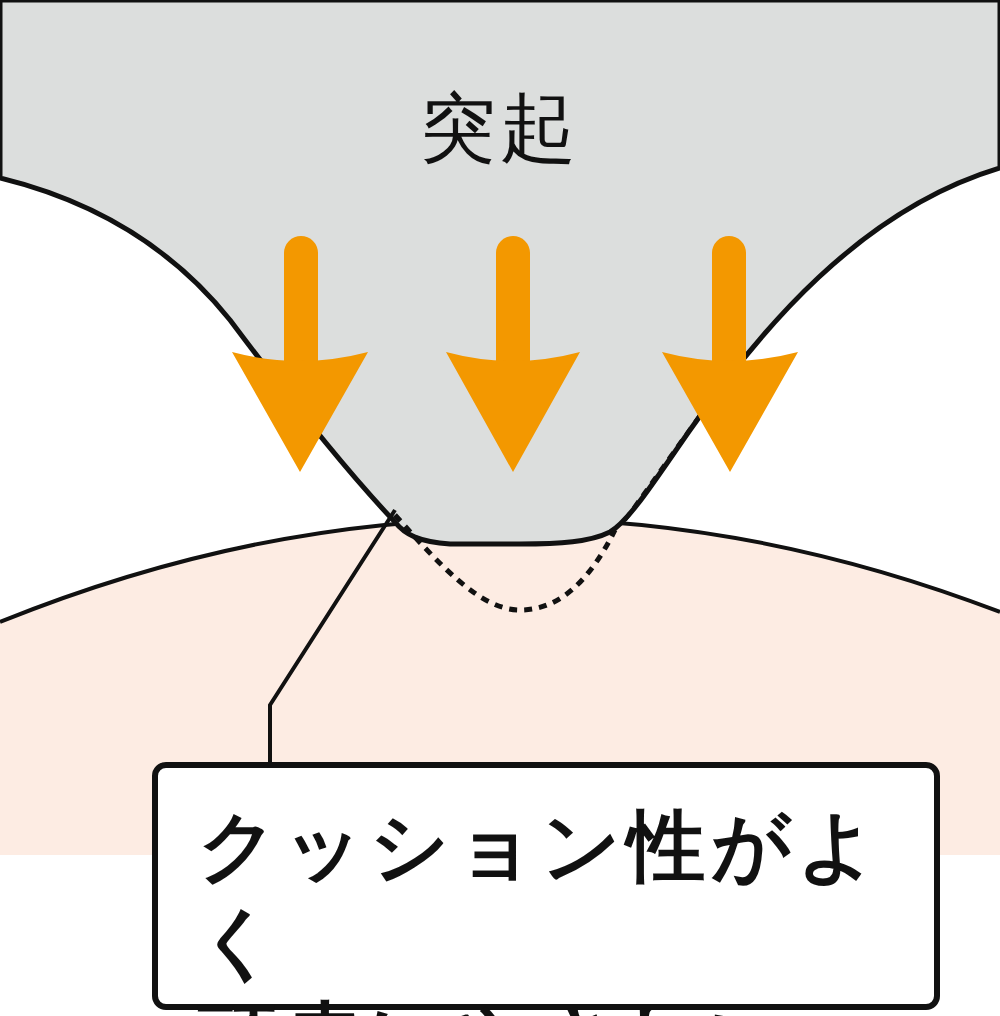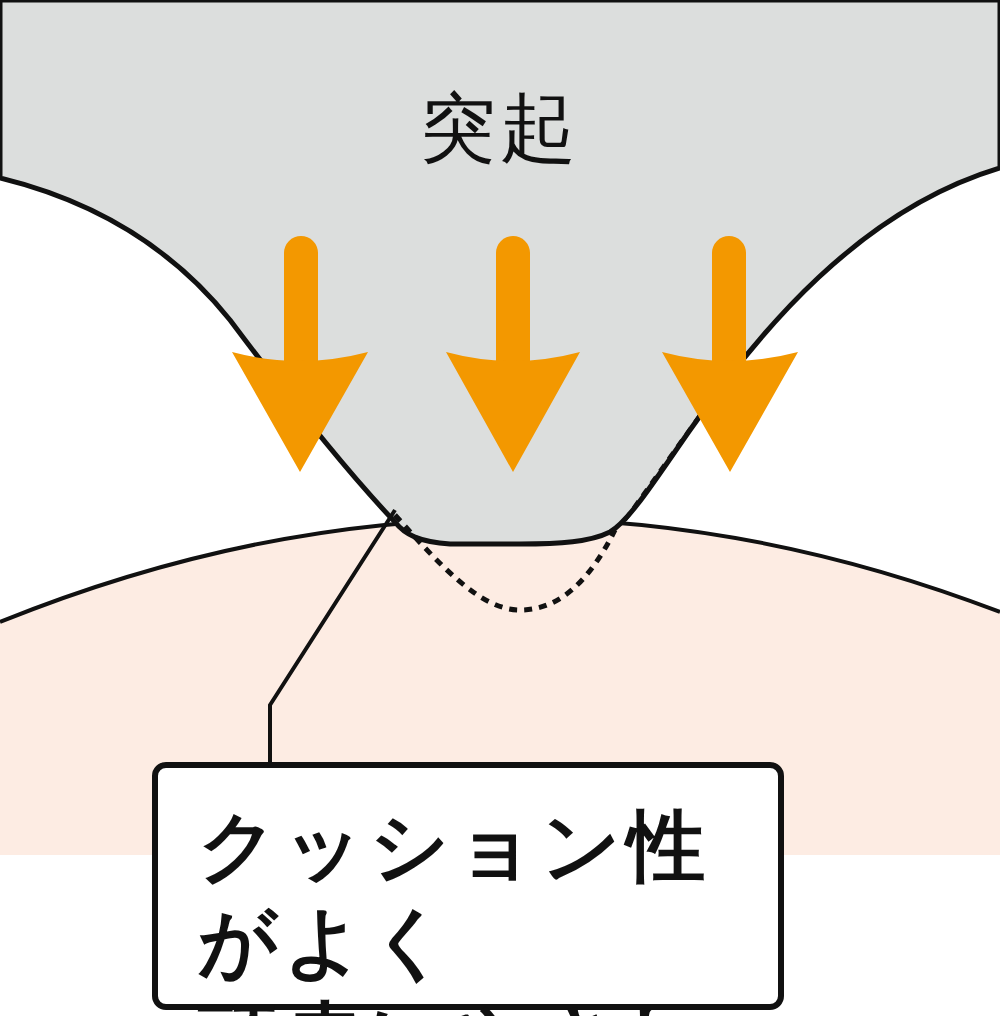--- a/index.html
+++ b/index.html
@@ -1,19 +1,19 @@
 <!DOCTYPE html>
 <html><head>
 <meta charset="utf-8">
 <style>
   html,body{margin:0;padding:0;background:#ffffff;}
   #stage{position:relative;width:1000px;height:1016px;overflow:hidden;background:#ffffff;}
   svg{position:absolute;left:0;top:0;}
   .label-top{position:absolute;left:0;width:1000px;top:78px;text-align:center;font-family:Liberation Mono, monospace;font-size:76px;color:#111;letter-spacing:4px;}
-  .callout{position:absolute;left:152px;top:762px;width:632px;height:248px;box-sizing:border-box;border:6px solid #111;border-radius:14px;background:#fff;}
+  .callout{position:absolute;left:152px;top:762px;width:788px;height:248px;box-sizing:border-box;border:6px solid #111;border-radius:14px;background:#fff;}
   .callout-text{position:absolute;left:40px;top:30px;font-family:"DejaVu Sans",sans-serif;font-weight:bold;font-size:78px;line-height:96px;color:#111;letter-spacing:6px;}
 </style>
 </head>
 <body>
 
 <div id="stage">
   <svg width="1000" height="1016" viewBox="0 0 1000 1016">
 
     <path d="M0,622 Q500,420 1000,612 L1000,855 L0,855 Z" fill="#fdece3"></path>
     <path d="M0,622 Q500,420 1000,612" fill="none" stroke="#111" stroke-width="4"></path>

